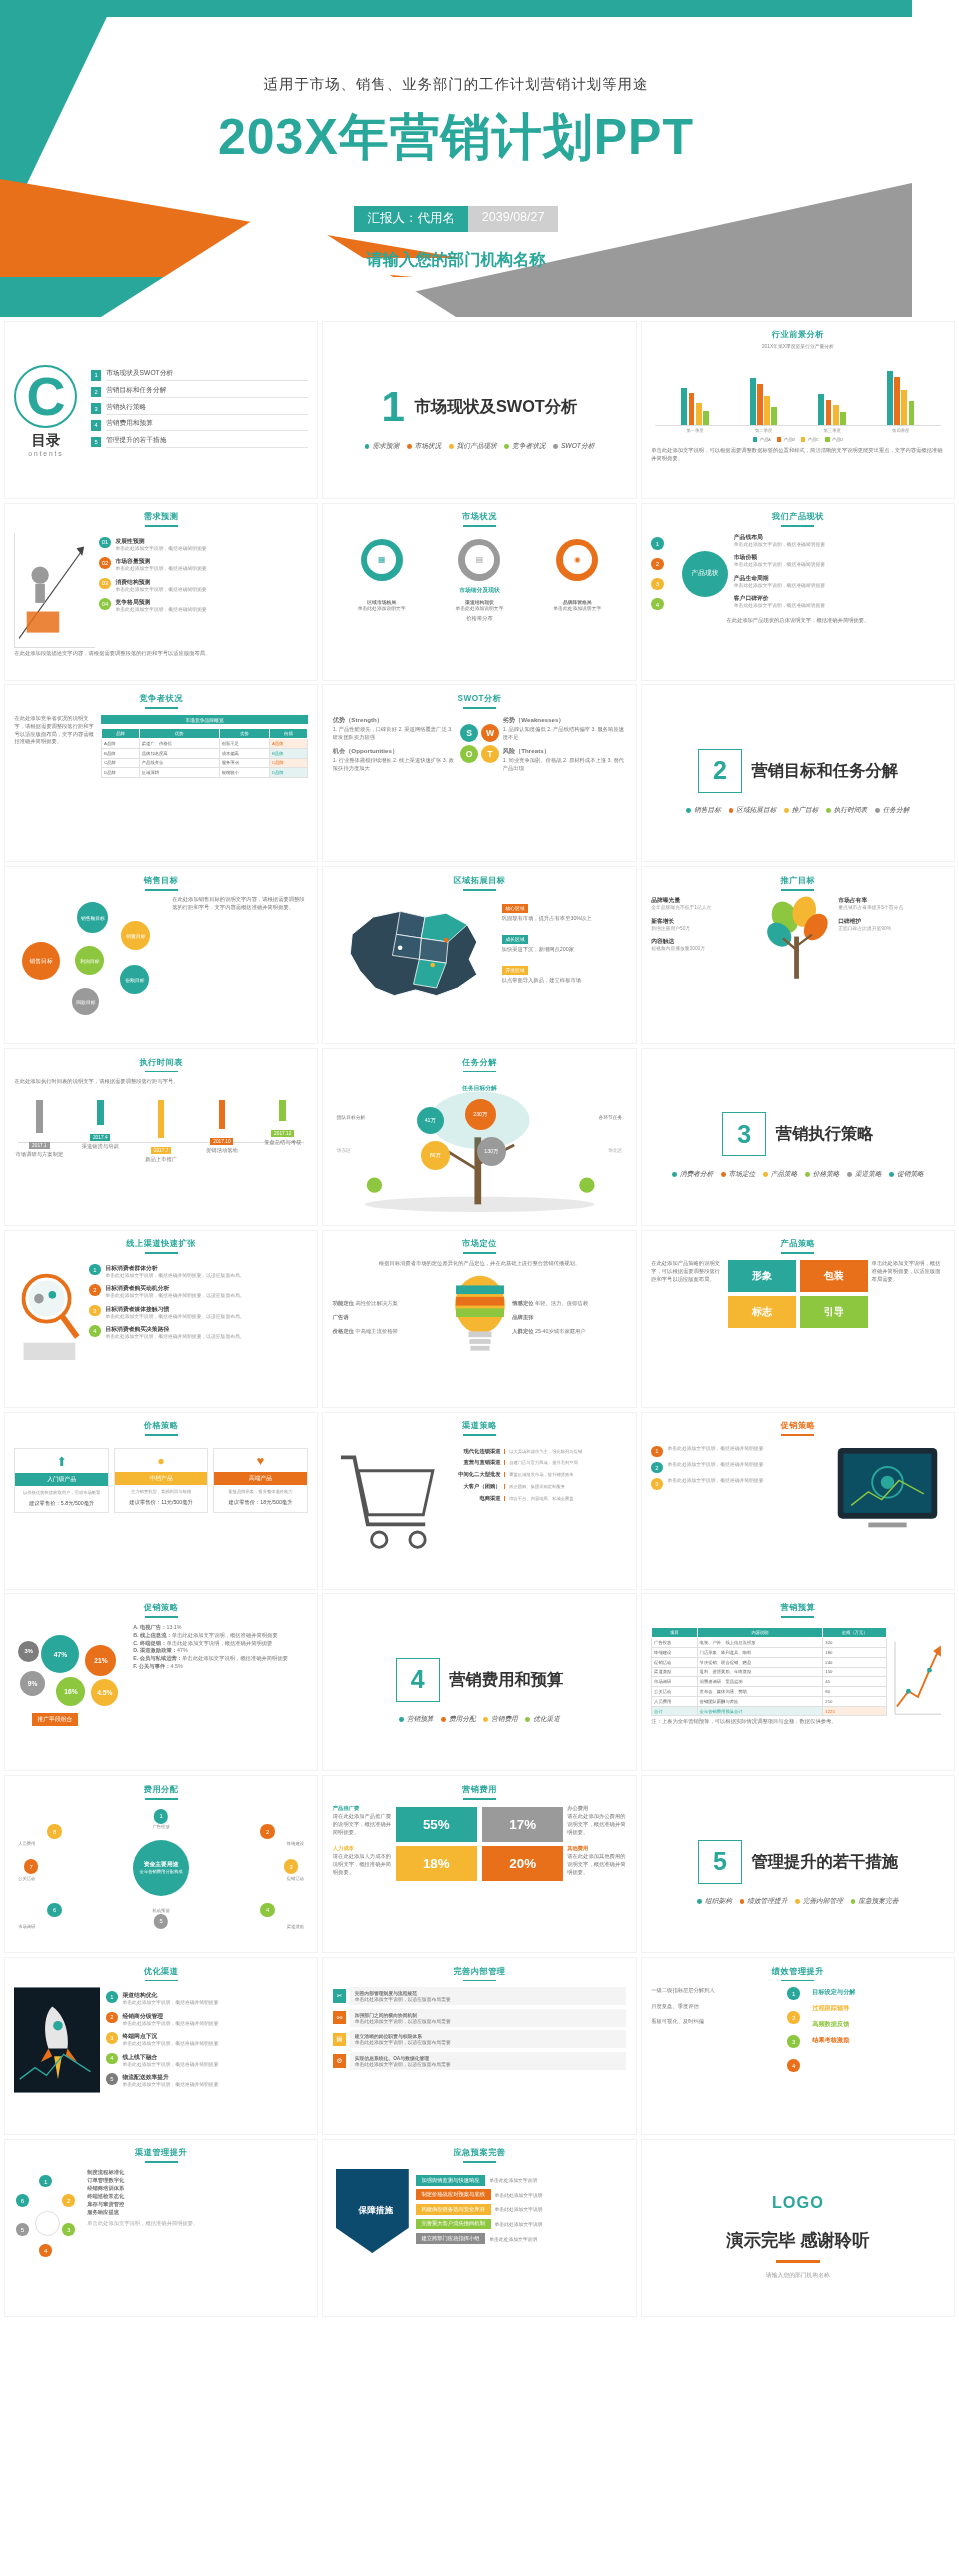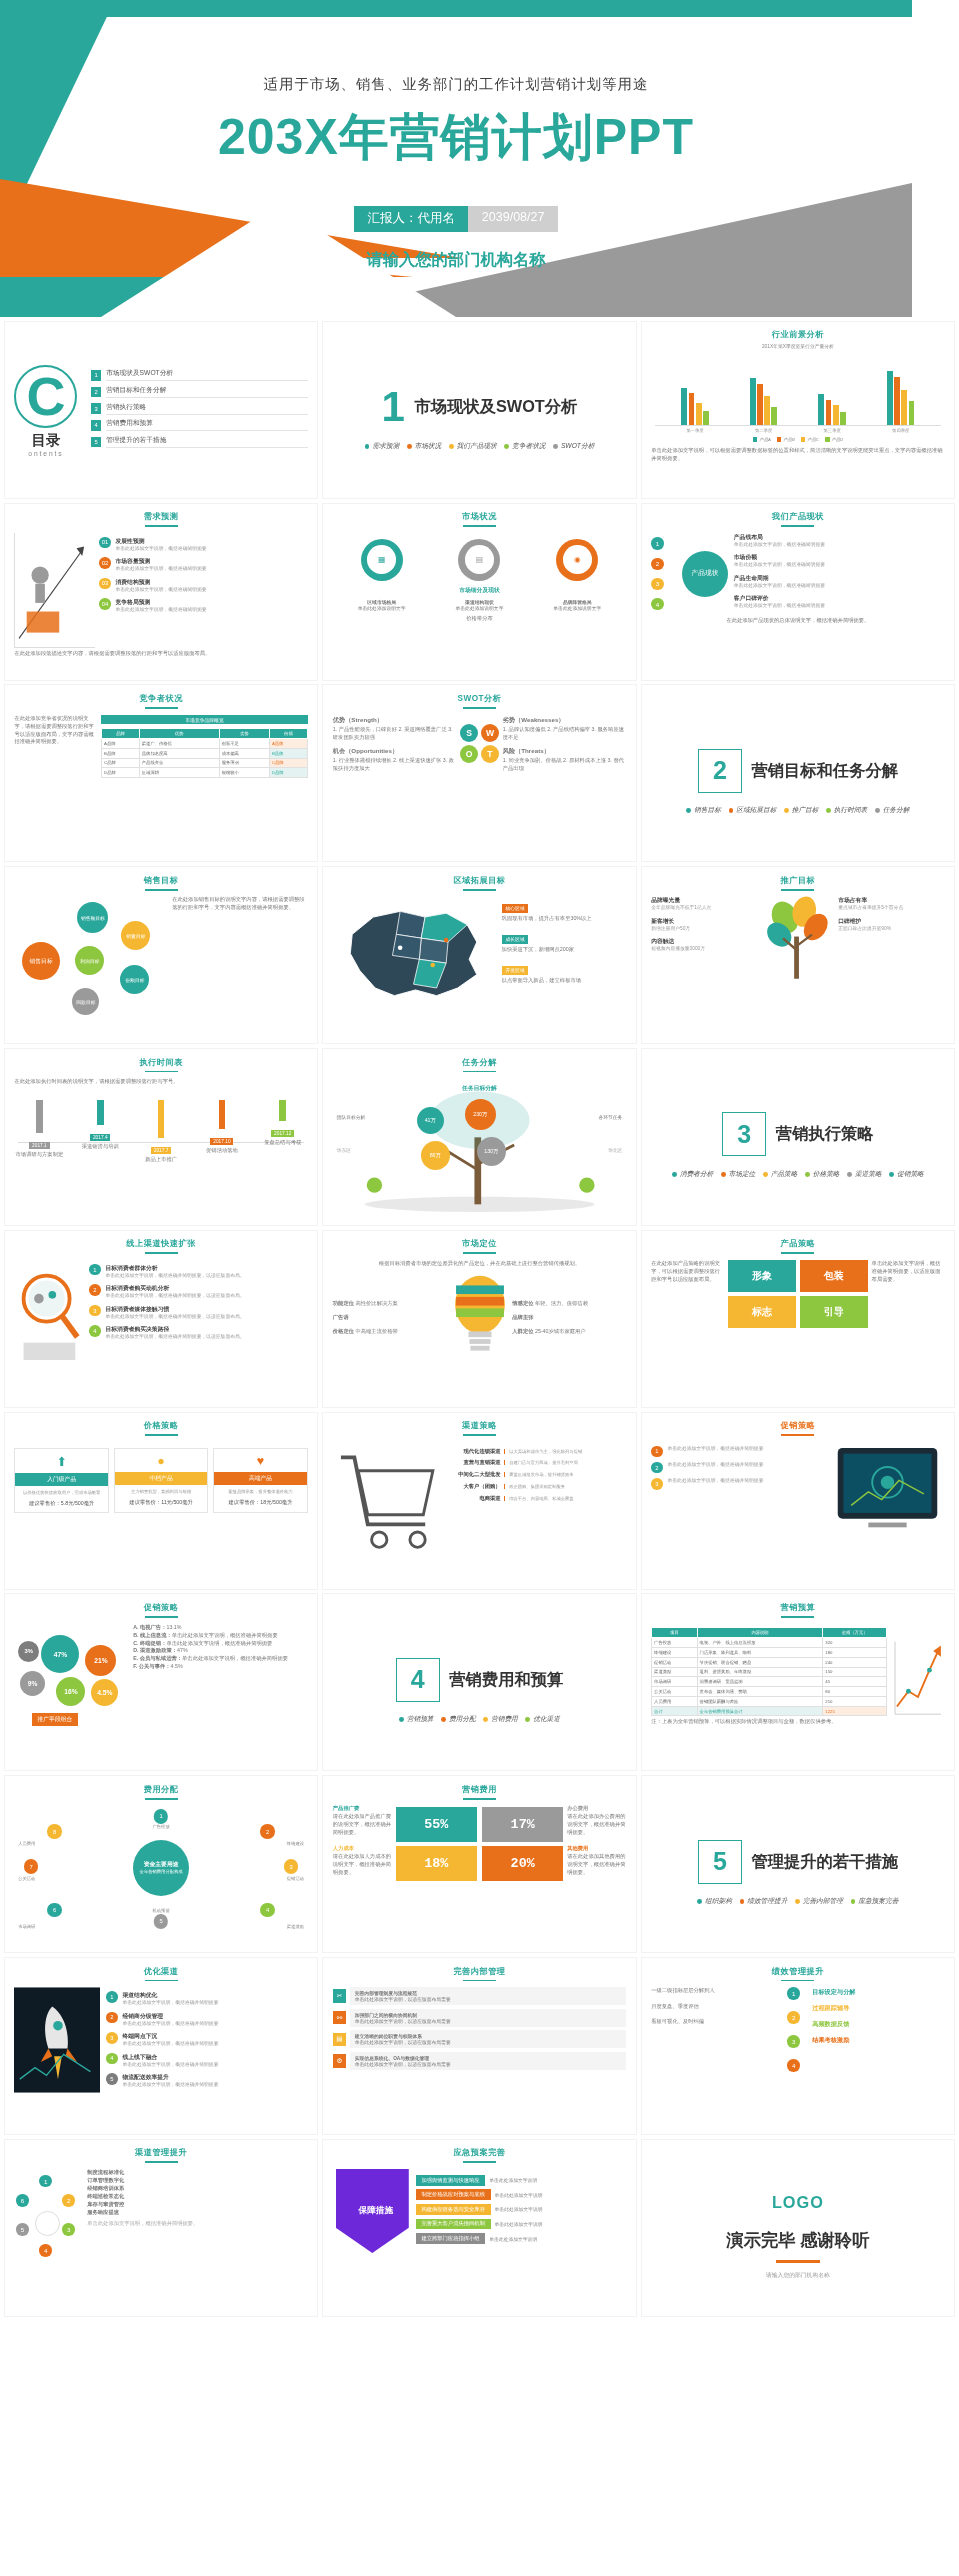--- a/index.html
+++ b/index.html
@@ -258,21 +258,21 @@
     font-size: 5.3px; color: #fff; padding: 1.9px 5.8px; min-width: 56px; text-align: center;
   }
   .p-teal { background: #2aa79b; }
   .p-or { background: #e8701a; }
   .p-yl { background: #f5b731; }
   .p-gr { background: #8dc63f; }
   .p-gy { background: #8c8c8c; }
   .pill .pt { font-size: 4.8px; color: #888; }
 
   
-  .pct-grid { display: grid; grid-template-columns: 1fr 1fr; gap: 4.8px; margin-top: 9.6px; font-family: Liberation Mono, monospace; }
+  .pct-grid { display: grid; grid-template-columns: 1fr 1fr; gap: 4.8px; margin-top: 9.6px; }
   .pct {
     color: #fff; font-size: 13.4px; font-weight: bold; padding: 9.6px 3.8px;
     text-align: center;
   }
   .pc-teal { background: #2aa79b; }
   .pc-or { background: #e8701a; }
   .pc-yl { background: #f5b731; }
   .pc-gy { background: #9a9a9a; }
 
   
@@ -357,21 +357,21 @@
   .badge-num {
     width: 12.5px; height: 12.5px; border-radius: 50%; color: #fff; font-size: 6.2px;
     display: flex; align-items: center; justify-content: center;
   }
 
   .flex { display: flex; }
   .gap4 { gap: 3.8px; }
   .center { text-align: center; }
 
   .shield {
-    width: 73px; height: 84px; background: #6d28d9; color: #fff;
+    width: 73px; height: 84px; background: #0c4a6e; color: #fff;
     display: flex; align-items: center; justify-content: center;
     font-size: 8.6px; font-weight: bold; text-align: center; line-height: 1.3;
     clip-path: polygon(0 0, 100% 0, 100% 70%, 50% 100%, 0 70%);
     padding-left: 7px;
   }
 </style>
 </head>
 <body>
 
 <div class="page">

